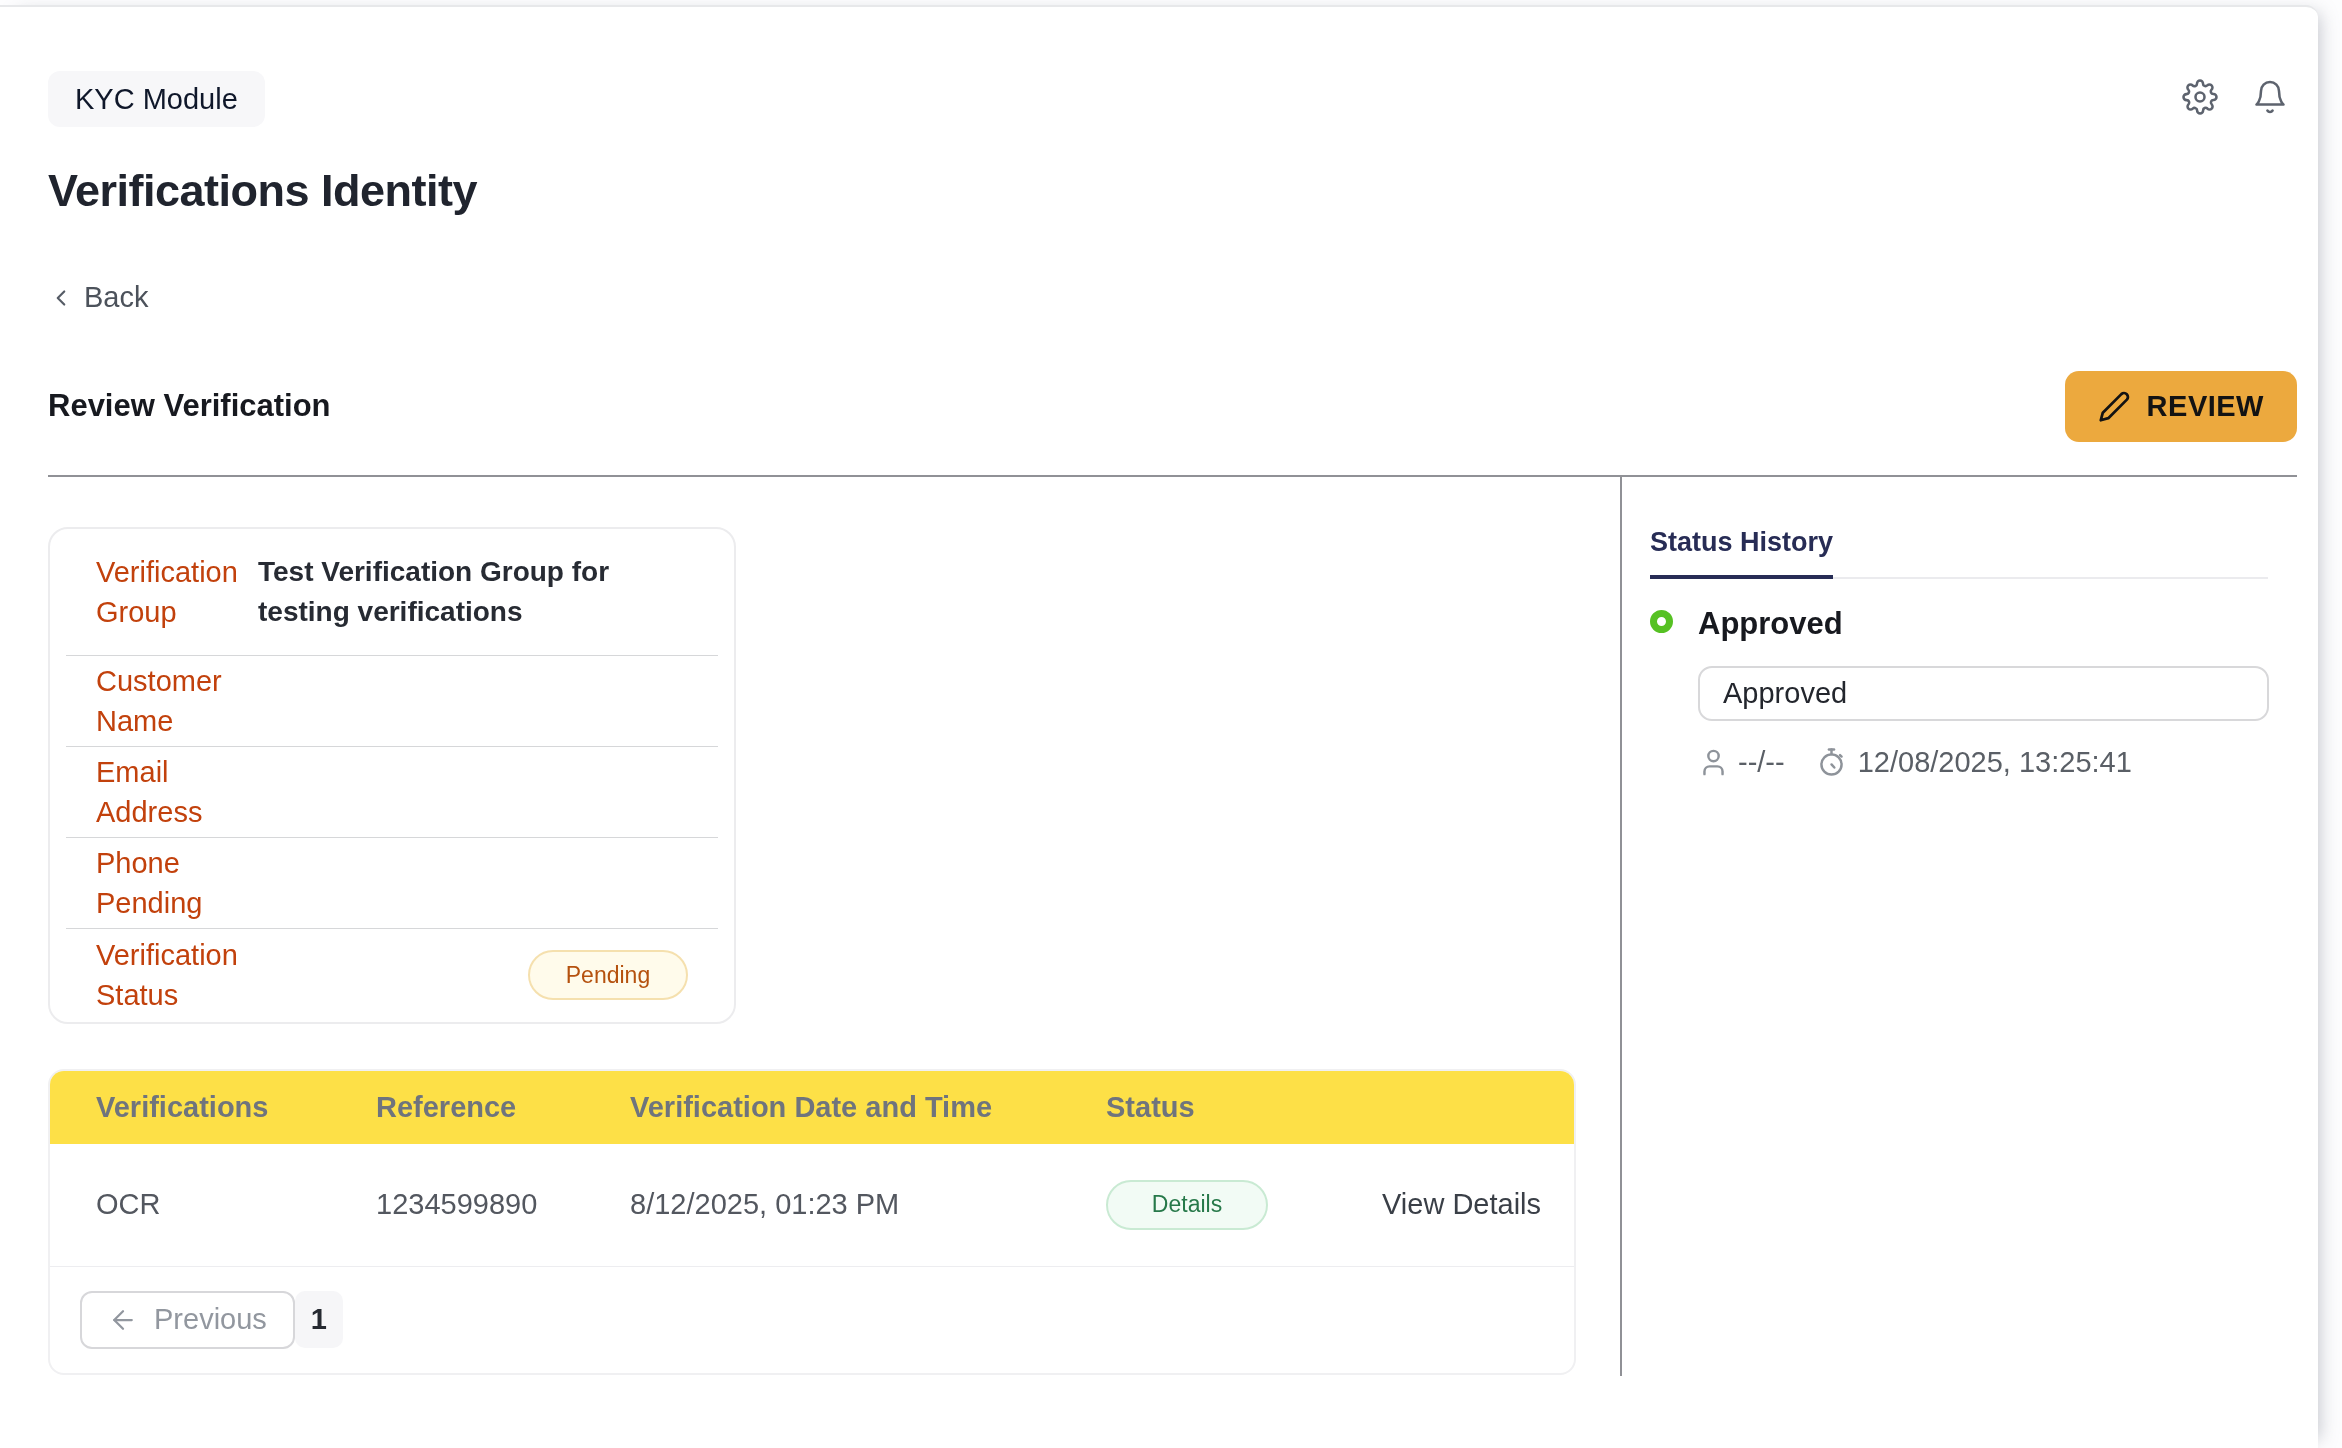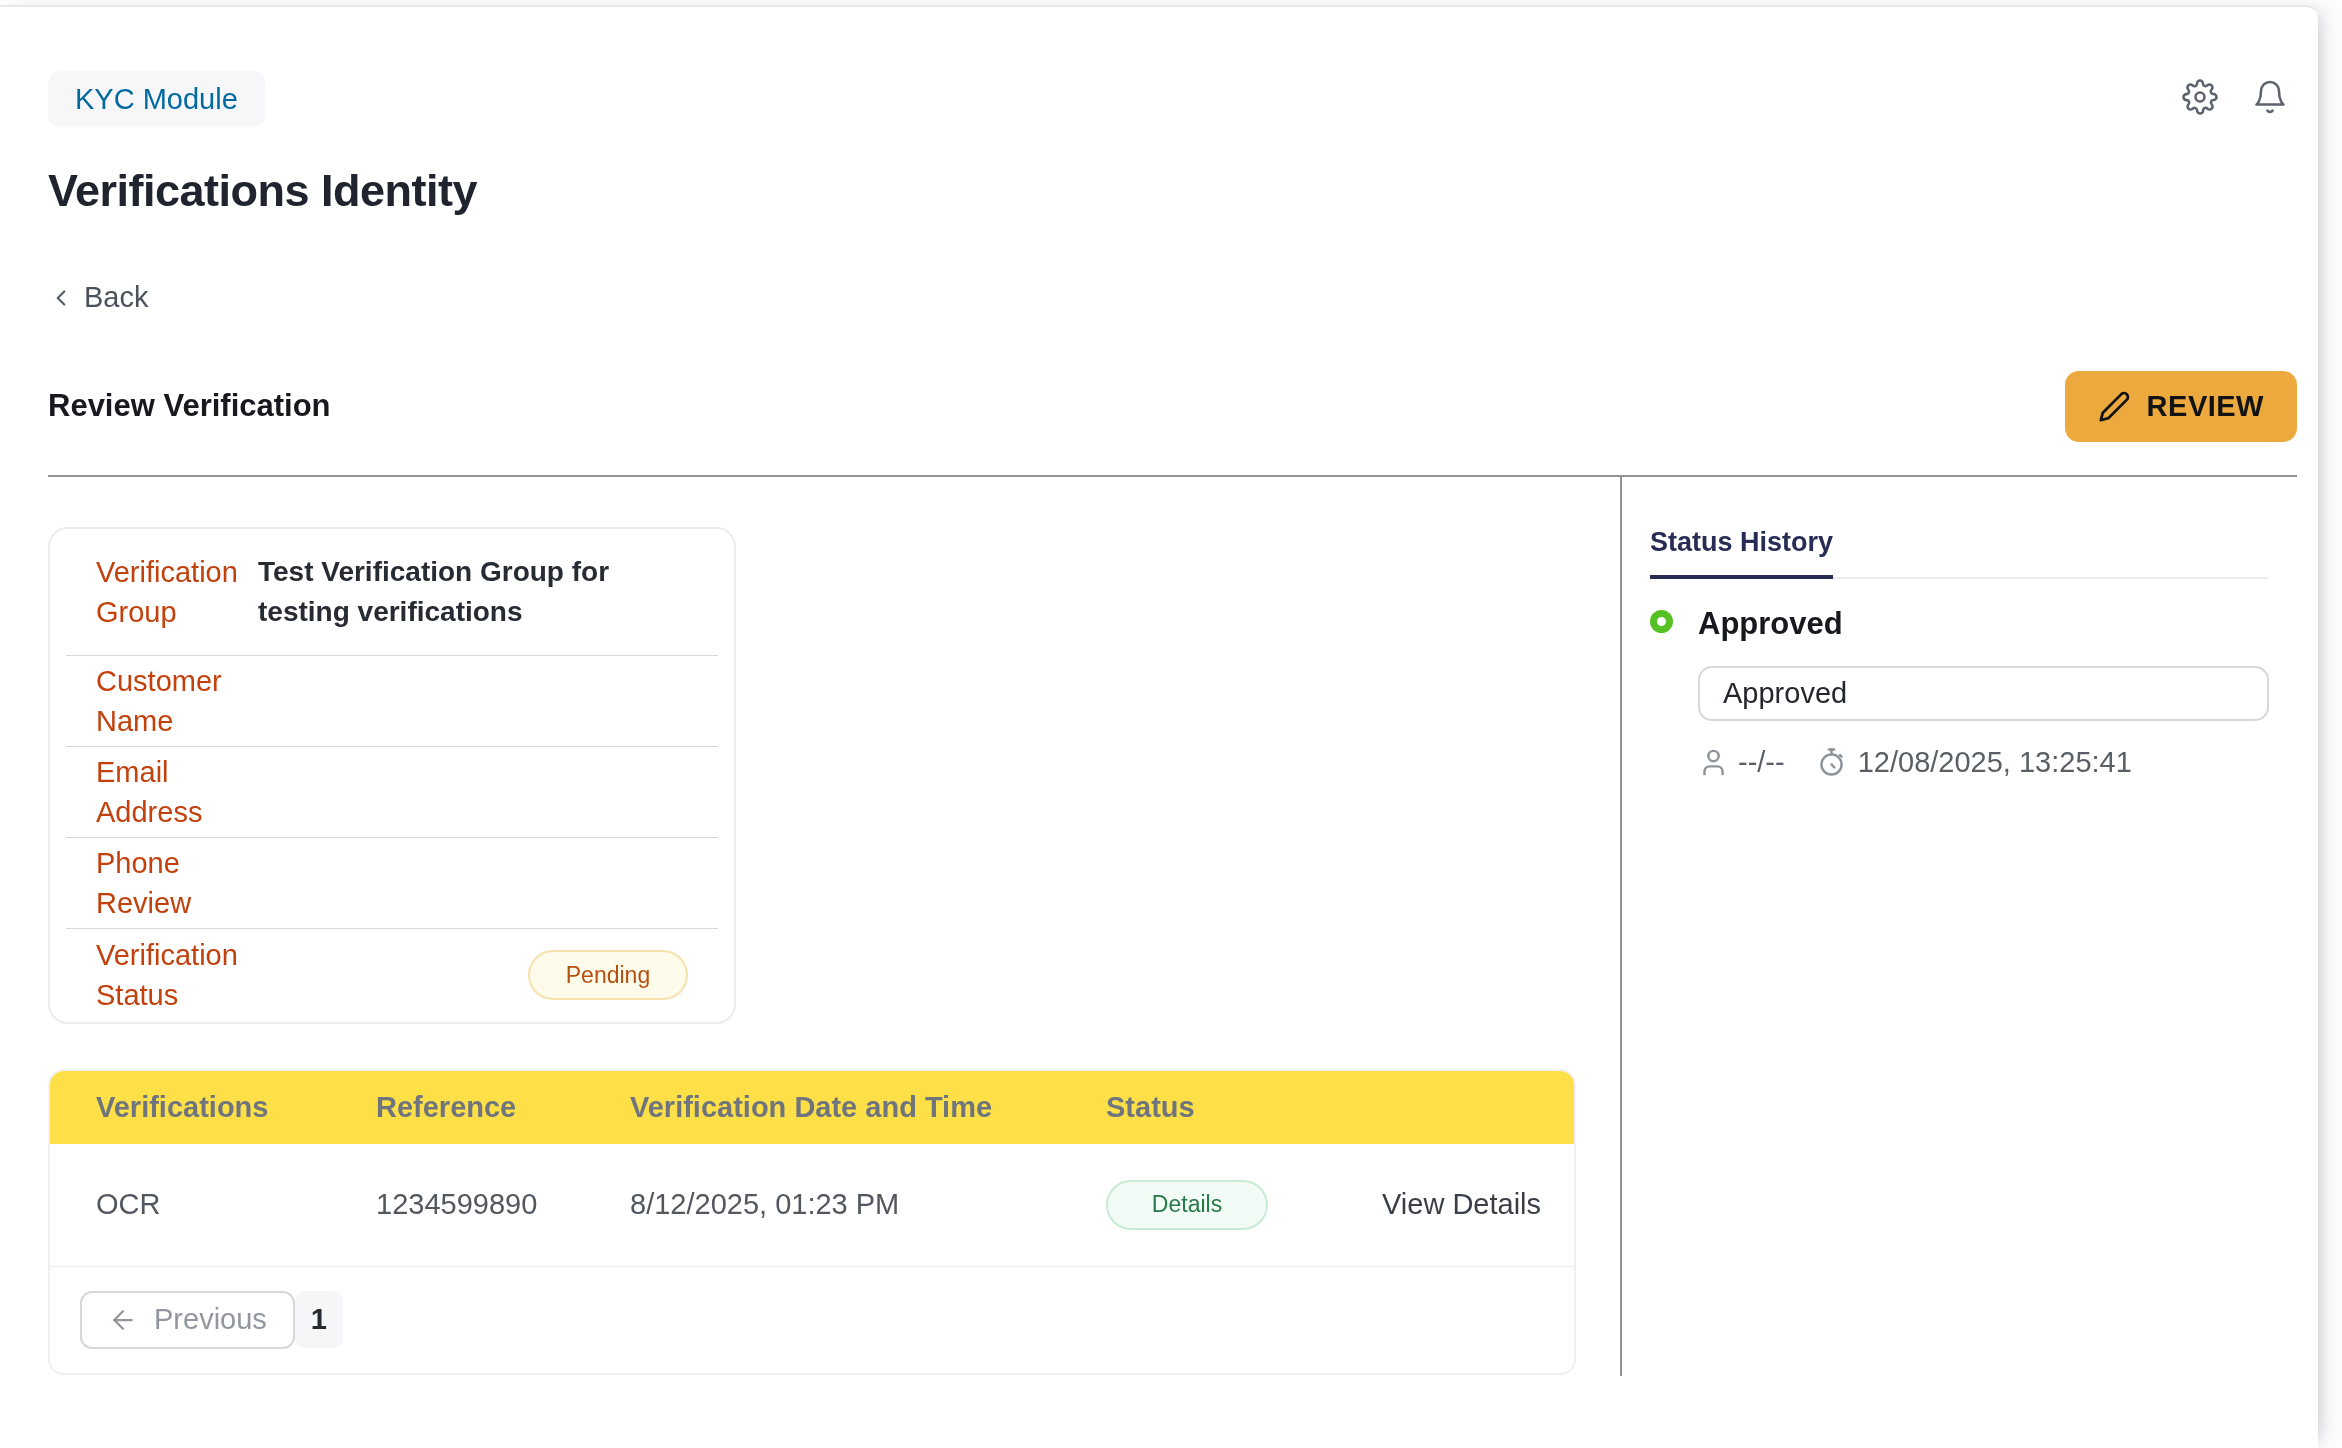--- a/index.html
+++ b/index.html
@@ -7,21 +7,21 @@
               font-family: "Liberation Sans", sans-serif; }
   .page { position: absolute; left: 0; top: 5px; width: 2318px; height: 1443px;
           background: #ffffff; border-top: 2px solid #e7e8ea;
           border-radius: 0 12px 0 0;
           box-shadow: 10px 0 18px -8px rgba(130,136,148,.45);
           padding: 0 21px 0 48px; }
 
   
   .topbar { padding-top: 64px; display: flex; align-items: flex-start; }
   .module-badge { display: inline-flex; align-items: center; height: 56px; padding: 0 27px;
-                  background: #f7f7f9; border-radius: 12px; font-size: 29px; color: #0369a1; }
+                  background: #f7f7f9; border-radius: 12px; font-size: 29px; color: #0f172a; }
   .top-icons { position: absolute; right: 28px; top: 70px; display: flex; align-items: center; gap: 30px; }
   .icon-btn { width: 40px; height: 40px; display: flex; align-items: center; justify-content: center;
               cursor: pointer; color: #5d636e; }
   .icon-btn svg { width: 36px; height: 36px; }
 
   h1.page-title { margin-top: 38px; font-size: 45px; font-weight: 700; letter-spacing: -0.5px; color: #20242e; }
 
   .back-row { margin-top: 64px; display: inline-flex; align-items: center; gap: 10px;
               color: #4c525b; font-size: 29px; cursor: pointer; }
   .back-row svg { width: 26px; height: 26px; color: #565c66; }
@@ -150,21 +150,21 @@
           <span class="lbl">Verification Group</span>
           <span class="val">Test Verification Group for testing verifications</span>
         </div>
         <div class="irow rm">
           <span class="lbl">Customer Name</span>
         </div>
         <div class="irow rm">
           <span class="lbl">Email Address</span>
         </div>
         <div class="irow rm">
-          <span class="lbl">Phone Review</span>
+          <span class="lbl">Phone Pending</span>
         </div>
         <div class="irow r5">
           <span class="lbl">Verification Status</span>
           <span class="pill pill-pending">Pending</span>
         </div>
       </div>
 
       <div class="table-card">
         <div class="t-head">
           <span class="th">Verifications</span>

